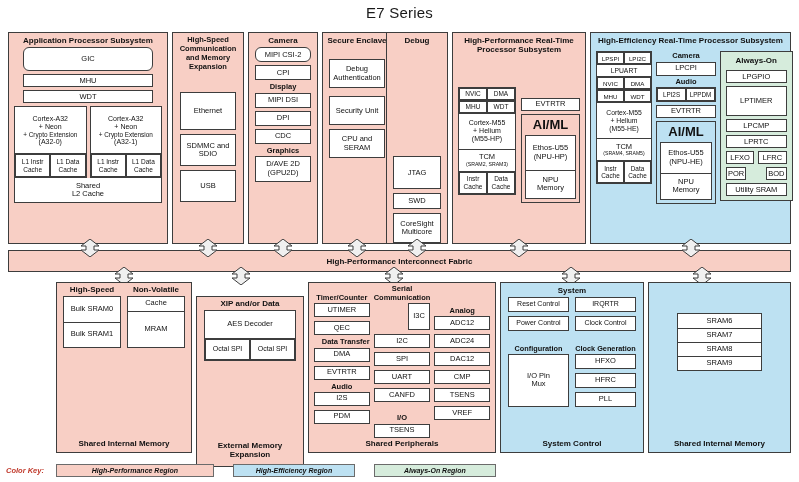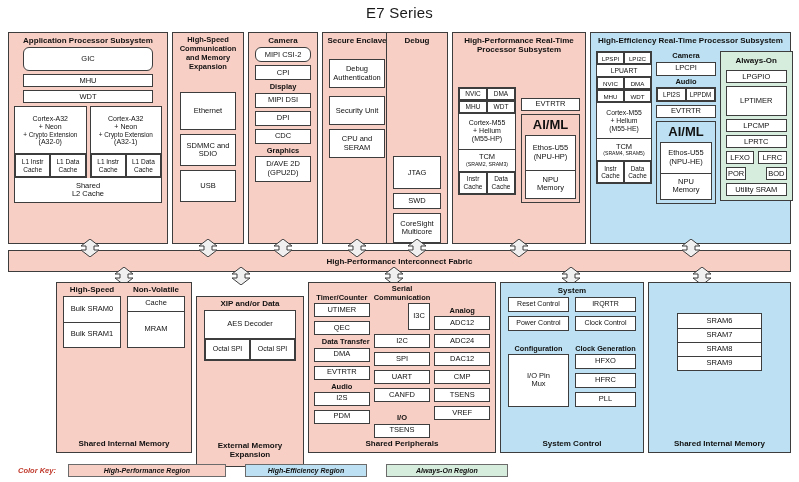--- a/index.html
+++ b/index.html
@@ -92,21 +92,21 @@
     display:flex; align-items:center; justify-content:center;
     font-size:8px; font-weight:bold;
   }
 
   
   .arrow { position:absolute; }
   .arrow svg { display:block; }
 
   
   #color-key {
-    position:absolute; left:18px; top:464px;
+    position:absolute; left:6px; top:464px;
     display:flex; align-items:center; gap:8px;
     font-size:7.5px;
   }
   #color-key .lbl { font-style:italic; font-weight:bold; margin-right:4px; color:#c0392b; }
   #color-key .chip {
     border:1.3px solid #6b6b6b;
     font-style:italic; font-weight:bold;
     font-size:7px;
     padding:2px 0;
     text-align:center;

